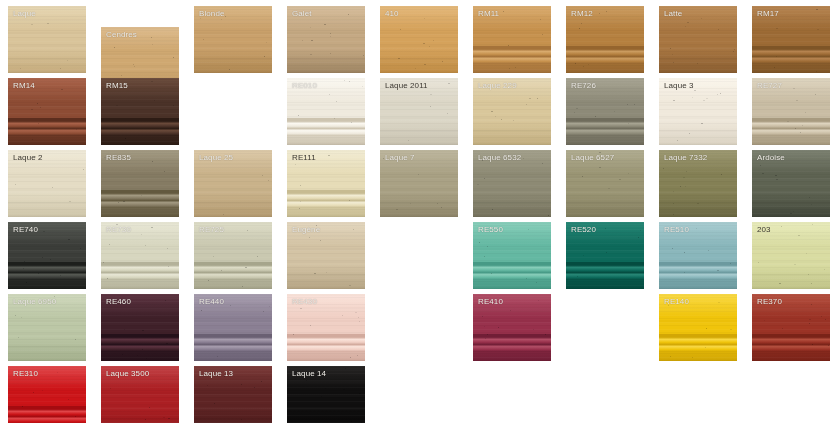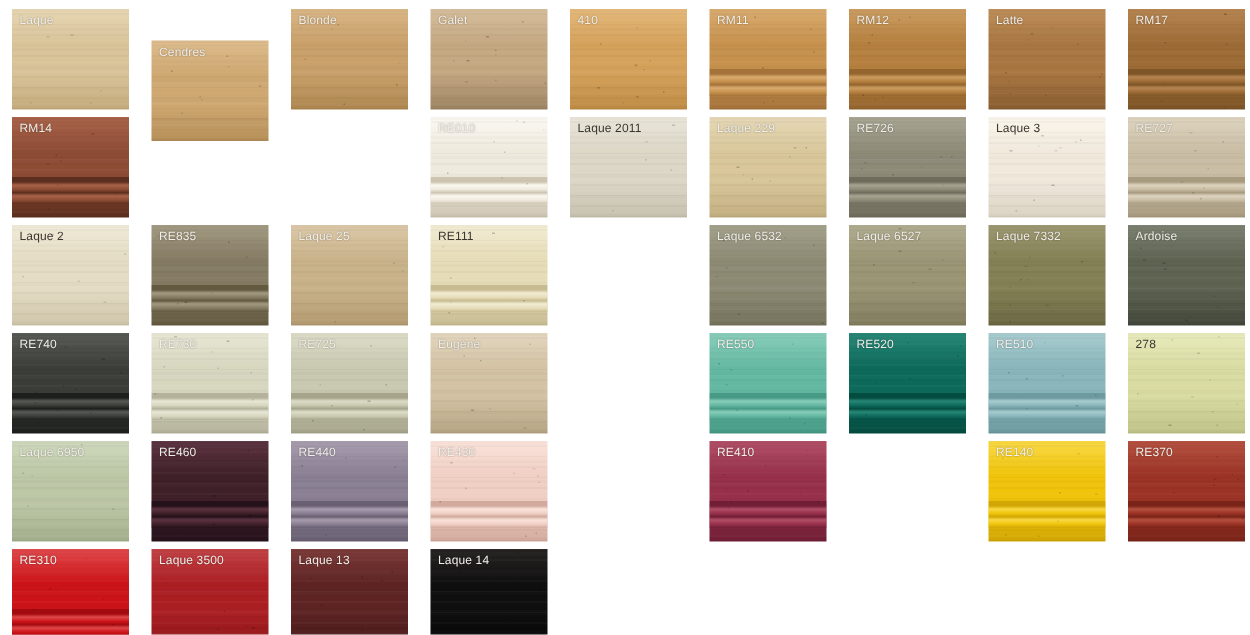--- a/index.html
+++ b/index.html
@@ -194,20 +194,32 @@
       <span class="speck" style="left: 16.9962px; top: 7.9529px; width: 1px; height: 1px; opacity: 0.42;"></span>
       <span class="speck" style="left: 23.9377px; top: 60.8884px; width: 1px; height: 1px; opacity: 0.34;"></span>
       <span class="speck" style="left: 67.8351px; top: 51.0163px; width: 1px; height: 1px; opacity: 0.25;"></span>
       <span class="speck" style="left: 28.8529px; top: 25.1012px; width: 1px; height: 1px; opacity: 0.64;"></span>
       <span class="speck" style="left: 22.8703px; top: 31.1427px; width: 2px; height: 1px; opacity: 0.39;"></span>
       <span class="speck" style="left: 53.2927px; top: 11.2471px; width: 2px; height: 1px; opacity: 0.49;"></span>
       <span class="speck" style="left: 29.8078px; top: 44.924px; width: 1px; height: 1px; opacity: 0.37;"></span>
       <span class="speck" style="left: 31.5687px; top: 29.4215px; width: 1px; height: 1px; opacity: 0.4;"></span>
       <span class="swatch-label lbl-light">RM14</span>
     </div>
+    <div class="swatch" style="left: 101px; top: 78px; background: linear-gradient(rgb(106, 74, 58) 0%, rgb(75, 50, 40) 34%, rgb(75, 50, 40) 62%, rgb(45, 28, 21) 100%);">
+      <div class="grain"></div>
+      <div class="moulding" style="top: 40px; background: linear-gradient(rgb(45, 28, 21) 0%, rgb(45, 28, 21) 18%, rgb(106, 74, 58) 30%, rgb(75, 50, 40) 46%, rgb(45, 28, 21) 58%, rgb(106, 74, 58) 70%, rgb(75, 50, 40) 86%, rgb(45, 28, 21) 100%);"></div>
+      <span class="speck" style="left: 75.7186px; top: 35.783px; width: 1px; height: 1px; opacity: 0.3;"></span>
+      <span class="speck" style="left: 52.505px; top: 21.6891px; width: 1px; height: 1px; opacity: 0.3;"></span>
+      <span class="speck" style="left: 14.8305px; top: 27.2724px; width: 2px; height: 1px; opacity: 0.2;"></span>
+      <span class="speck" style="left: 49.9646px; top: 2.66577px; width: 2px; height: 1px; opacity: 0.32;"></span>
+      <span class="speck" style="left: 24.2257px; top: 60.4223px; width: 1px; height: 1px; opacity: 0.63;"></span>
+      <span class="speck" style="left: 72.4058px; top: 26.7602px; width: 1px; height: 1px; opacity: 0.3;"></span>
+      <span class="speck" style="left: 8.87446px; top: 4.16324px; width: 1px; height: 1px; opacity: 0.24;"></span>
+      <span class="swatch-label lbl-light">RM15</span>
+    </div>
     <div class="swatch" style="left: 287px; top: 78px; background: linear-gradient(rgb(251, 248, 241) 0%, rgb(239, 234, 222) 34%, rgb(239, 234, 222) 62%, rgb(205, 196, 176) 100%);">
       <div class="grain"></div>
       <div class="moulding" style="top: 40px; background: linear-gradient(rgb(205, 196, 176) 0%, rgb(205, 196, 176) 18%, rgb(251, 248, 241) 30%, rgb(239, 234, 222) 46%, rgb(205, 196, 176) 58%, rgb(251, 248, 241) 70%, rgb(239, 234, 222) 86%, rgb(205, 196, 176) 100%);"></div>
       <span class="speck" style="left: 41.8923px; top: 15.6927px; width: 1px; height: 1px; opacity: 0.38;"></span>
       <span class="speck" style="left: 63.5206px; top: 43.7509px; width: 1px; height: 1px; opacity: 0.44;"></span>
       <span class="speck" style="left: 57.2588px; top: 2.41374px; width: 1px; height: 1px; opacity: 0.33;"></span>
       <span class="speck" style="left: 10.5666px; top: 36.7205px; width: 1px; height: 1px; opacity: 0.59;"></span>
       <span class="speck" style="left: 74.7436px; top: 8.35916px; width: 1px; height: 1px; opacity: 0.22;"></span>
       <span class="speck" style="left: 47.3863px; top: 39.6391px; width: 1px; height: 1px; opacity: 0.35;"></span>
       <span class="speck" style="left: 48.7106px; top: 22.6514px; width: 1px; height: 1px; opacity: 0.43;"></span>
@@ -309,20 +321,30 @@
     <div class="swatch" style="left: 287px; top: 150px; background: linear-gradient(rgb(242, 236, 211) 0%, rgb(230, 220, 183) 34%, rgb(230, 220, 183) 62%, rgb(199, 187, 145) 100%);">
       <div class="grain"></div>
       <div class="moulding" style="top: 40px; background: linear-gradient(rgb(199, 187, 145) 0%, rgb(199, 187, 145) 18%, rgb(242, 236, 211) 30%, rgb(230, 220, 183) 46%, rgb(199, 187, 145) 58%, rgb(242, 236, 211) 70%, rgb(230, 220, 183) 86%, rgb(199, 187, 145) 100%);"></div>
       <span class="speck" style="left: 61.5111px; top: 50.2437px; width: 1px; height: 1px; opacity: 0.48;"></span>
       <span class="speck" style="left: 8.37179px; top: 13.8303px; width: 1px; height: 1px; opacity: 0.3;"></span>
       <span class="speck" style="left: 13.1814px; top: 35.0882px; width: 1px; height: 1px; opacity: 0.5;"></span>
       <span class="speck" style="left: 40.702px; top: 4.69139px; width: 2px; height: 1px; opacity: 0.61;"></span>
       <span class="speck" style="left: 11.635px; top: 58.292px; width: 1px; height: 1px; opacity: 0.57;"></span>
       <span class="speck" style="left: 12.9651px; top: 50.8034px; width: 1px; height: 1px; opacity: 0.28;"></span>
       <span class="swatch-label lbl-dark">RE111</span>
+    </div>
+    <div class="swatch" style="left: 380px; top: 150px; background: linear-gradient(rgb(189, 182, 157) 0%, rgb(169, 161, 132) 34%, rgb(169, 161, 132) 62%, rgb(142, 133, 105) 100%);">
+      <div class="grain"></div>
+      <span class="speck" style="left: 61.2447px; top: 57.1438px; width: 1px; height: 1px; opacity: 0.48;"></span>
+      <span class="speck" style="left: 37.8286px; top: 24.1069px; width: 1px; height: 1px; opacity: 0.34;"></span>
+      <span class="speck" style="left: 56.5118px; top: 52.7973px; width: 1px; height: 1px; opacity: 0.39;"></span>
+      <span class="speck" style="left: 3.47592px; top: 7.67871px; width: 1px; height: 1px; opacity: 0.51;"></span>
+      <span class="speck" style="left: 16.0683px; top: 59.165px; width: 2px; height: 1px; opacity: 0.37;"></span>
+      <span class="speck" style="left: 29.9238px; top: 53.2813px; width: 1px; height: 1px; opacity: 0.2;"></span>
+      <span class="swatch-label lbl-light">Laque 7</span>
     </div>
     <div class="swatch" style="left: 473px; top: 150px; background: linear-gradient(rgb(163, 160, 139) 0%, rgb(141, 138, 116) 34%, rgb(141, 138, 116) 62%, rgb(117, 114, 93) 100%);">
       <div class="grain"></div>
       <span class="speck" style="left: 50.0619px; top: 8.35139px; width: 1px; height: 1px; opacity: 0.31;"></span>
       <span class="speck" style="left: 69.3917px; top: 13.4045px; width: 1px; height: 1px; opacity: 0.47;"></span>
       <span class="speck" style="left: 10.6925px; top: 28.0576px; width: 1px; height: 1px; opacity: 0.5;"></span>
       <span class="speck" style="left: 3.61924px; top: 33.7517px; width: 2px; height: 1px; opacity: 0.21;"></span>
       <span class="speck" style="left: 30.9797px; top: 8.95769px; width: 2px; height: 1px; opacity: 0.3;"></span>
       <span class="speck" style="left: 74.6404px; top: 64.9445px; width: 1px; height: 1px; opacity: 0.63;"></span>
       <span class="speck" style="left: 8.81806px; top: 9.88098px; width: 1px; height: 1px; opacity: 0.6;"></span>
@@ -462,21 +484,21 @@
       <span class="speck" style="left: 71.7122px; top: 47.1771px; width: 1px; height: 1px; opacity: 0.28;"></span>
       <span class="speck" style="left: 54.3902px; top: 30.6517px; width: 1px; height: 1px; opacity: 0.25;"></span>
       <span class="speck" style="left: 42.3675px; top: 42.4593px; width: 2px; height: 1px; opacity: 0.25;"></span>
       <span class="speck" style="left: 6.13593px; top: 39.7824px; width: 1px; height: 1px; opacity: 0.41;"></span>
       <span class="speck" style="left: 28.6275px; top: 3.5649px; width: 1px; height: 1px; opacity: 0.46;"></span>
       <span class="speck" style="left: 26.9478px; top: 60.8429px; width: 2px; height: 1px; opacity: 0.63;"></span>
       <span class="speck" style="left: 60.1387px; top: 2.11675px; width: 1px; height: 1px; opacity: 0.34;"></span>
       <span class="speck" style="left: 55.7319px; top: 51.9647px; width: 1px; height: 1px; opacity: 0.4;"></span>
       <span class="speck" style="left: 58.6479px; top: 61.459px; width: 1px; height: 1px; opacity: 0.47;"></span>
       <span class="speck" style="left: 46.2165px; top: 13.0675px; width: 2px; height: 1px; opacity: 0.42;"></span>
-      <span class="swatch-label lbl-dark">278</span>
+      <span class="swatch-label lbl-dark">203</span>
     </div>
     <div class="swatch" style="left: 8px; top: 294px; background: linear-gradient(rgb(207, 216, 188) 0%, rgb(188, 199, 166) 34%, rgb(188, 199, 166) 62%, rgb(163, 175, 140) 100%);">
       <div class="grain"></div>
       <span class="speck" style="left: 7.33039px; top: 20.6995px; width: 1px; height: 1px; opacity: 0.47;"></span>
       <span class="speck" style="left: 67.1212px; top: 45.2393px; width: 1px; height: 1px; opacity: 0.54;"></span>
       <span class="speck" style="left: 12.7377px; top: 23.4578px; width: 1px; height: 1px; opacity: 0.22;"></span>
       <span class="speck" style="left: 45.8284px; top: 2.08048px; width: 1px; height: 1px; opacity: 0.46;"></span>
       <span class="speck" style="left: 10.4237px; top: 43.4077px; width: 1px; height: 1px; opacity: 0.36;"></span>
       <span class="swatch-label lbl-light">Laque 6950</span>
     </div>

